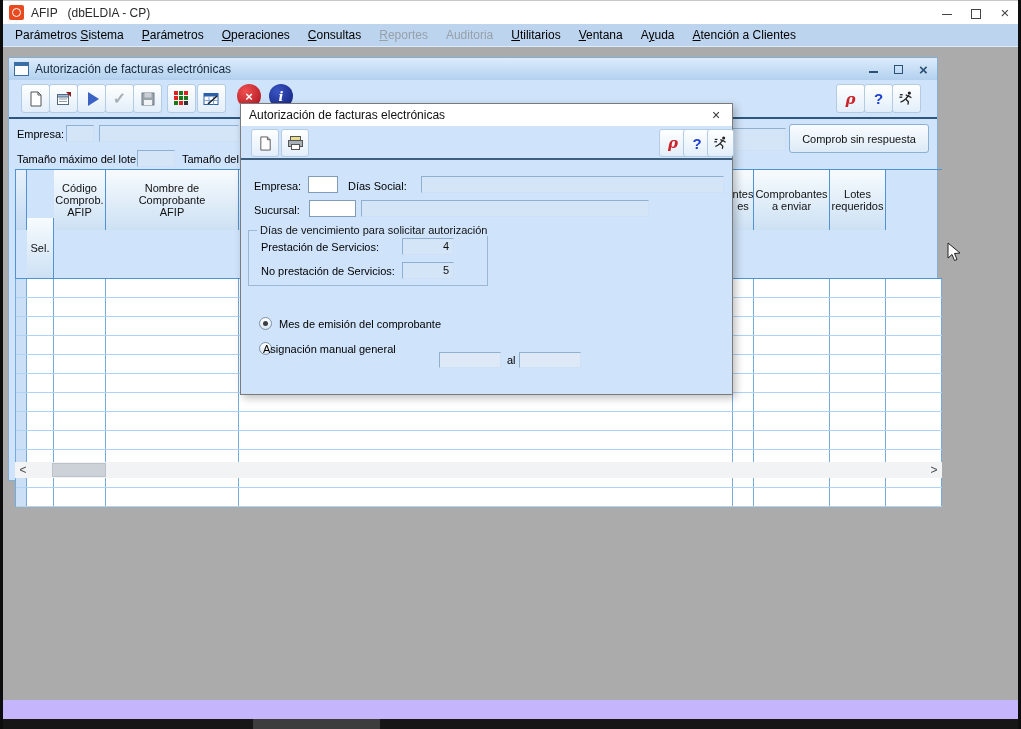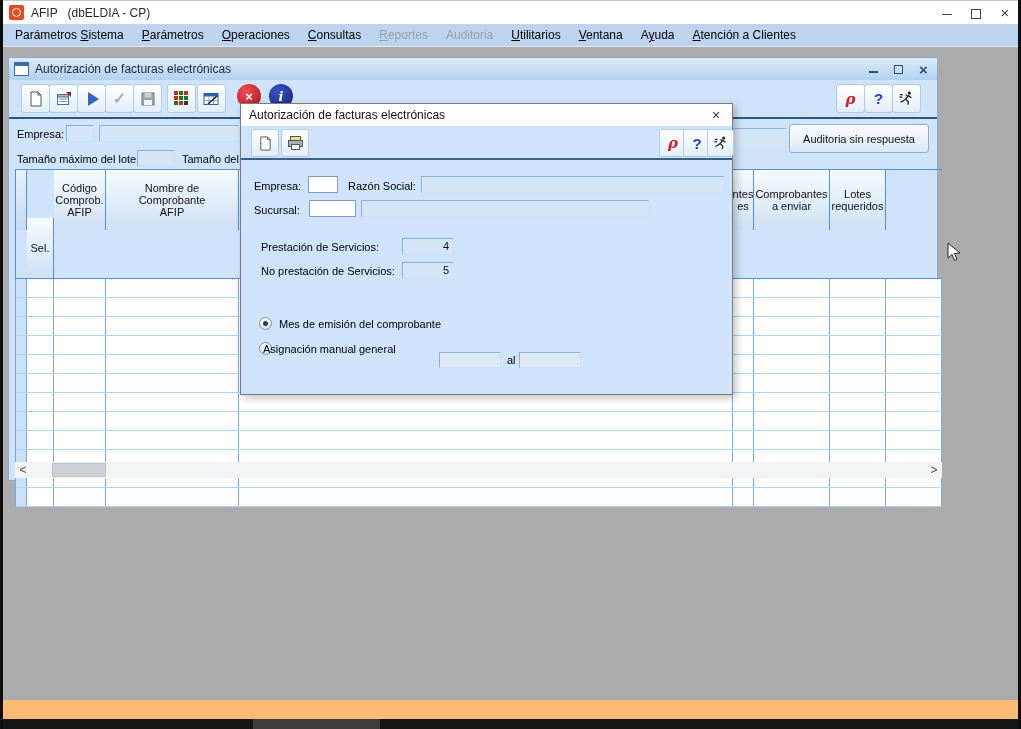--- a/index.html
+++ b/index.html
@@ -1,16 +1,16 @@
 <!DOCTYPE html>
 <html><head>
 <meta charset="utf-8">
 <style>
   html,body{margin:0;padding:0;background:#555;}
-  .screen{position:relative;width:1021px;height:729px;background:#fdba74;
+  .screen{position:relative;width:1021px;height:729px;background:#c4b5fd;
     font-family:"Liberation Sans",sans-serif;overflow:hidden;color:#111;}
   .edge-l,.edge-r{position:absolute;top:0;bottom:0;width:3px;background:#0d0d0d;z-index:90;}
   .edge-l{left:0}.edge-r{right:0}
   
   .titlebar{position:absolute;left:0;top:0;width:100%;height:24px;background:#ffffff;
     border-top:1px solid #c9c9c9;box-sizing:border-box;display:flex;align-items:center;}
   .app-icon{width:15px;height:15px;margin:0 7px 0 9px;background:#e8491f;border-radius:2px;position:relative;}
   .app-icon::after{content:"";position:absolute;left:3px;top:3px;width:7px;height:7px;border:1.5px solid #fff;border-radius:50%;}
   .title-text{font-size:12px;color:#2a2a2a;white-space:pre;}
   .win-controls{position:absolute;right:10px;top:0;height:24px;display:flex;align-items:center;gap:17px;}
@@ -222,21 +222,21 @@
       </div>
 
       <div class="lbl" style="left:8px;top:70px">Empresa:</div>
       <div class="sunken" style="left:57px;top:67px;width:28px;height:17px"></div>
       <div class="sunken" style="left:90px;top:67px;width:140px;height:17px"></div>
       <div class="lbl" style="left:8px;top:95px">Tamaño máximo del lote:</div>
       <div class="sunken" style="left:128px;top:92px;width:38px;height:17px"></div>
       <div class="lbl" style="left:173px;top:95px">Tamaño del l</div>
       <div class="sunken" style="left:692px;top:70px;width:85px;height:23px"></div>
       <div class="btn-env">
-        <span>Auditoria sin respuesta</span>
+        <span>Comprob sin respuesta</span>
       </div>
 
       <div class="tablewrap">
         <div class="thead">
             <div class="th stub" style="width: 11px;"></div>
             <div class="th" style="width: 27px; margin-top: 48px;">Sel.</div>
             <div class="th" style="width: 52px;">Código
 Comprob.
 AFIP</div>
             <div class="th" style="width: 133px;">Nombre de
@@ -429,26 +429,29 @@
               <path d="M8 9.5L5.4 11.6 2.6 13"></path>
               <path d="M2 5h3"></path>
               <path d="M1.5 7.6h3"></path>
             </g>
           </svg>
       </div>
     </div>
 
     <div class="lbl" style="left:13px;top:76px">Empresa:</div>
     <div class="winput" style="left:67px;top:72px;width:30px;height:17px"></div>
-    <div class="lbl" style="left:107px;top:76px">Razón Social:</div>
+    <div class="lbl" style="left:107px;top:76px">Días Social:</div>
     <div class="sunken" style="left:180px;top:72px;width:303px;height:17px"></div>
     <div class="lbl" style="left:13px;top:100px">Sucursal:</div>
     <div class="winput" style="left:68px;top:96px;width:47px;height:17px"></div>
     <div class="sunken" style="left:120px;top:96px;width:288px;height:17px"></div>
 
+    <div class="grp" style="left:7px;top:126px;width:240px;height:56px">
+      <div class="grp-legend">Días de vencimiento para solicitar autorización</div>
+    </div>
     <div class="lbl" style="left:20px;top:137px">Prestación de Servicios:</div>
     <div class="sunken valbox" style="left:161px;top:134px;width:52px;height:17px">4</div>
     <div class="lbl" style="left:20px;top:161px">No prestación de Servicios:</div>
     <div class="sunken valbox" style="left:161px;top:158px;width:52px;height:17px">5</div>
 
     <div class="radio sel" style="left:18px;top:213px"></div>
     <div class="lbl" style="left:38px;top:214px">Mes de emisión del comprobante</div>
     <div class="radio" style="left:18px;top:238px"></div>
     <div class="lbl" style="left:22px;top:239px">Asignación manual general</div>
     <div class="sunken" style="left:198px;top:248px;width:62px;height:16px;background:#dde9f6"></div>

